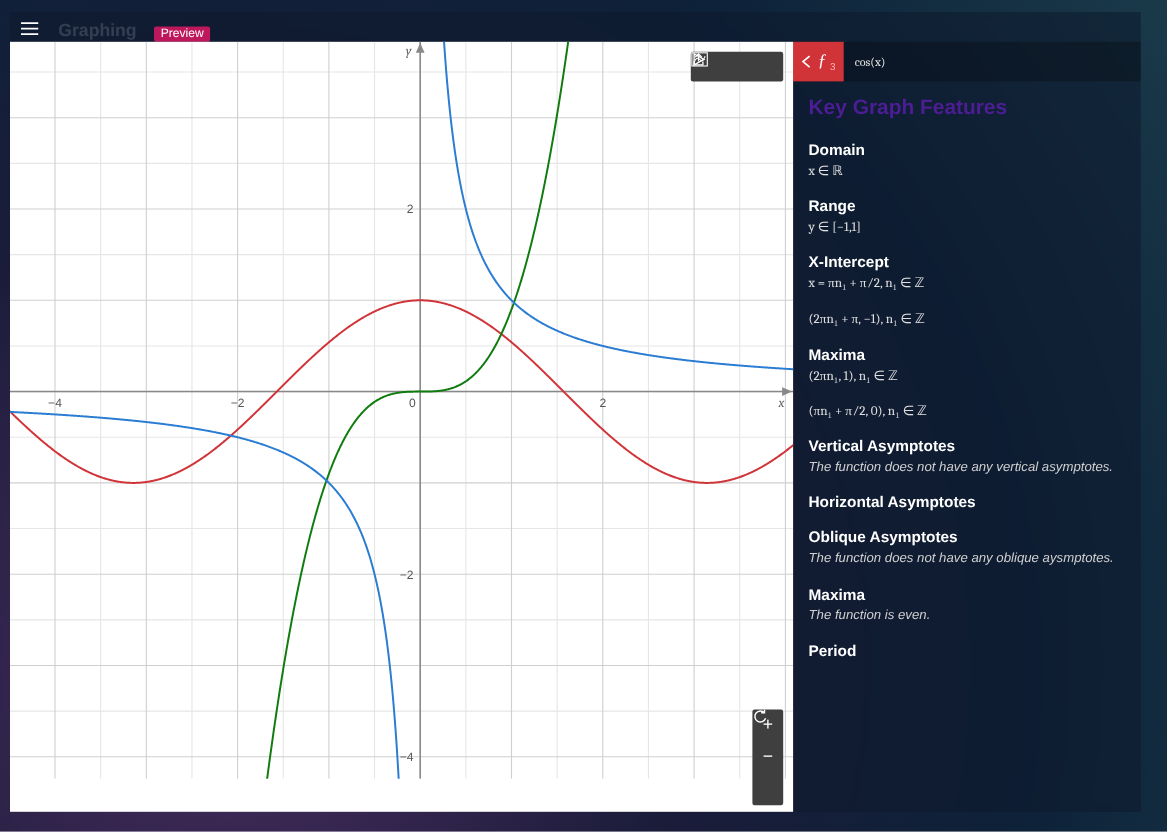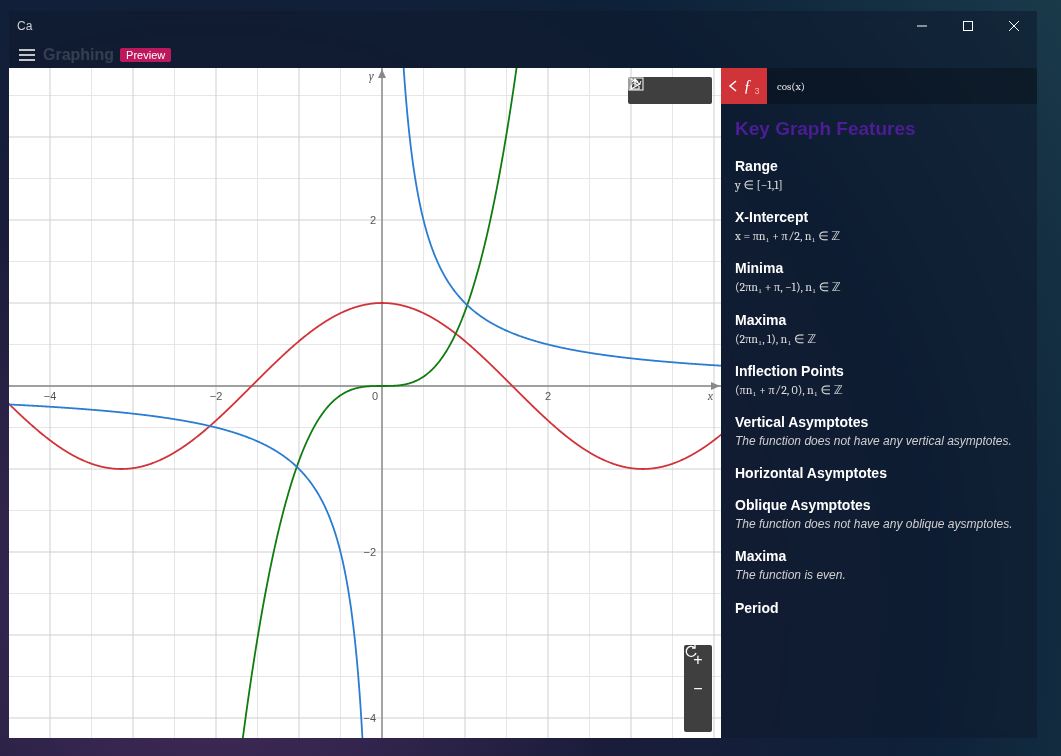--- a/index.html
+++ b/index.html
@@ -14,21 +14,21 @@
     display: flex; flex-direction: column;
     color: #fff;
   }
   .titlebar {
     height: 30px; display: flex; align-items: center; justify-content: space-between;
     padding-left: 8px; font-size: 12px; color: #d0d0d0;
   }
   .titlebar .wincontrols { display: flex; }
   .winbtn { width: 46px; height: 30px; display:flex;align-items:center;justify-content:center; color:#fff; cursor:pointer;}
   .toolbar {
-    height: 27px; display: flex; align-items: center; gap: 0; padding-left: 6px;
+    height: 27px; display: flex; align-items: flex-end; gap: 10px; padding-left: 6px;
   }
   .hamburger { width:24px; height:24px; display:flex; align-items:center; justify-content:center; cursor:pointer;}
   .modelabel { color:#fff; font-size:16px; font-weight:600; margin-left:4px; opacity:0.15;}
   .preview-badge { background:#be185d; color:#fff; font-size:11px; padding:1px 6px; border-radius:2px; margin-left:6px;}
   .content { flex:1; display:flex; min-height:0;}
   .graphpane { flex:0 0 712px; background:#fff; position:relative; }
   .graphpane svg { position:absolute; inset:0; }
   .graph-toolbar {
     position:absolute; top:9px; right:9px; display:flex; gap:0; background:#3f3f3f; border-radius:2px;
   }
@@ -51,41 +51,20 @@
   .feat .lbl{ font-size:14px; font-weight:600; color:#fff; margin-bottom:3px; }
   .feat .val{ font-size:12px; color:#e0e0e0; font-family:"Cambria Math","Cambria",serif; line-height:1.35;}
   .feat .desc{ font-size:12px; color:#d0d0d0; line-height:1.35;font-style:italic;}
   .axislbl{ font: italic 12px "Cambria",serif; fill:#666; }
   .ticklbl{ font: 11px "Segoe UI",sans-serif; fill:#555; }
 </style>
 </head>
 <body>
 
 <div class="window">
-  <div class="titlebar">
-    <span>Ca</span>
-    <div class="wincontrols">
-      <div class="winbtn">
-          <svg width="10" height="10">
-            <line x1="0" y1="5" x2="10" y2="5" stroke="#fff" stroke-width="1"></line>
-          </svg>
-        </div>
-      <div class="winbtn">
-          <svg width="10" height="10">
-            <rect x="0.5" y="0.5" width="9" height="9" fill="none" stroke="#fff" stroke-width="1"></rect>
-          </svg>
-        </div>
-      <div class="winbtn close">
-          <svg width="10" height="10">
-            <line x1="0" y1="0" x2="10" y2="10" stroke="#fff" stroke-width="1"></line>
-            <line x1="10" y1="0" x2="0" y2="10" stroke="#fff" stroke-width="1"></line>
-          </svg>
-        </div>
-    </div>
-  </div>
 
   <div class="toolbar">
     <div class="hamburger">
       <svg width="16" height="12">
           <line x1="0" y1="1" x2="16" y2="1" stroke="#fff" stroke-width="1.5"></line>
           <line x1="0" y1="6" x2="16" y2="6" stroke="#fff" stroke-width="1.5"></line>
           <line x1="0" y1="11" x2="16" y2="11" stroke="#fff" stroke-width="1.5"></line>
         </svg>
     </div>
     <span class="modelabel">Graphing</span>
@@ -189,37 +168,39 @@
             </svg>
           <span class="fsym">ƒ</span>
             <span class="sub">3</span>
         </div>
         <div class="fnexpr">cos(x)</div>
       </div>
       <div class="kgf-body">
         <div class="kgf-title">Key Graph Features</div>
 
         <div class="feat">
+          <div class="lbl">Domain</div>
+          <div class="val">x ∈ ℝ</div>
+        </div>
+        <div class="feat">
           <div class="lbl">Range</div>
           <div class="val">y ∈ [−1,1]</div>
         </div>
         <div class="feat">
           <div class="lbl">X-Intercept</div>
           <div class="val">x = πn₁ + π⁄2, n₁ ∈ ℤ</div>
         </div>
         <div class="feat">
-          <div class="lbl">Minima</div>
           <div class="val">(2πn₁ + π, −1), n₁ ∈ ℤ</div>
         </div>
         <div class="feat">
           <div class="lbl">Maxima</div>
           <div class="val">(2πn₁, 1), n₁ ∈ ℤ</div>
         </div>
         <div class="feat">
-          <div class="lbl">Inflection Points</div>
           <div class="val">(πn₁ + π⁄2, 0), n₁ ∈ ℤ</div>
         </div>
         <div class="feat">
           <div class="lbl">Vertical Asymptotes</div>
           <div class="desc">The function does not have any vertical asymptotes.</div>
         </div>
         <div class="feat">
           <div class="lbl">Horizontal Asymptotes</div>
         </div>
         <div class="feat">

